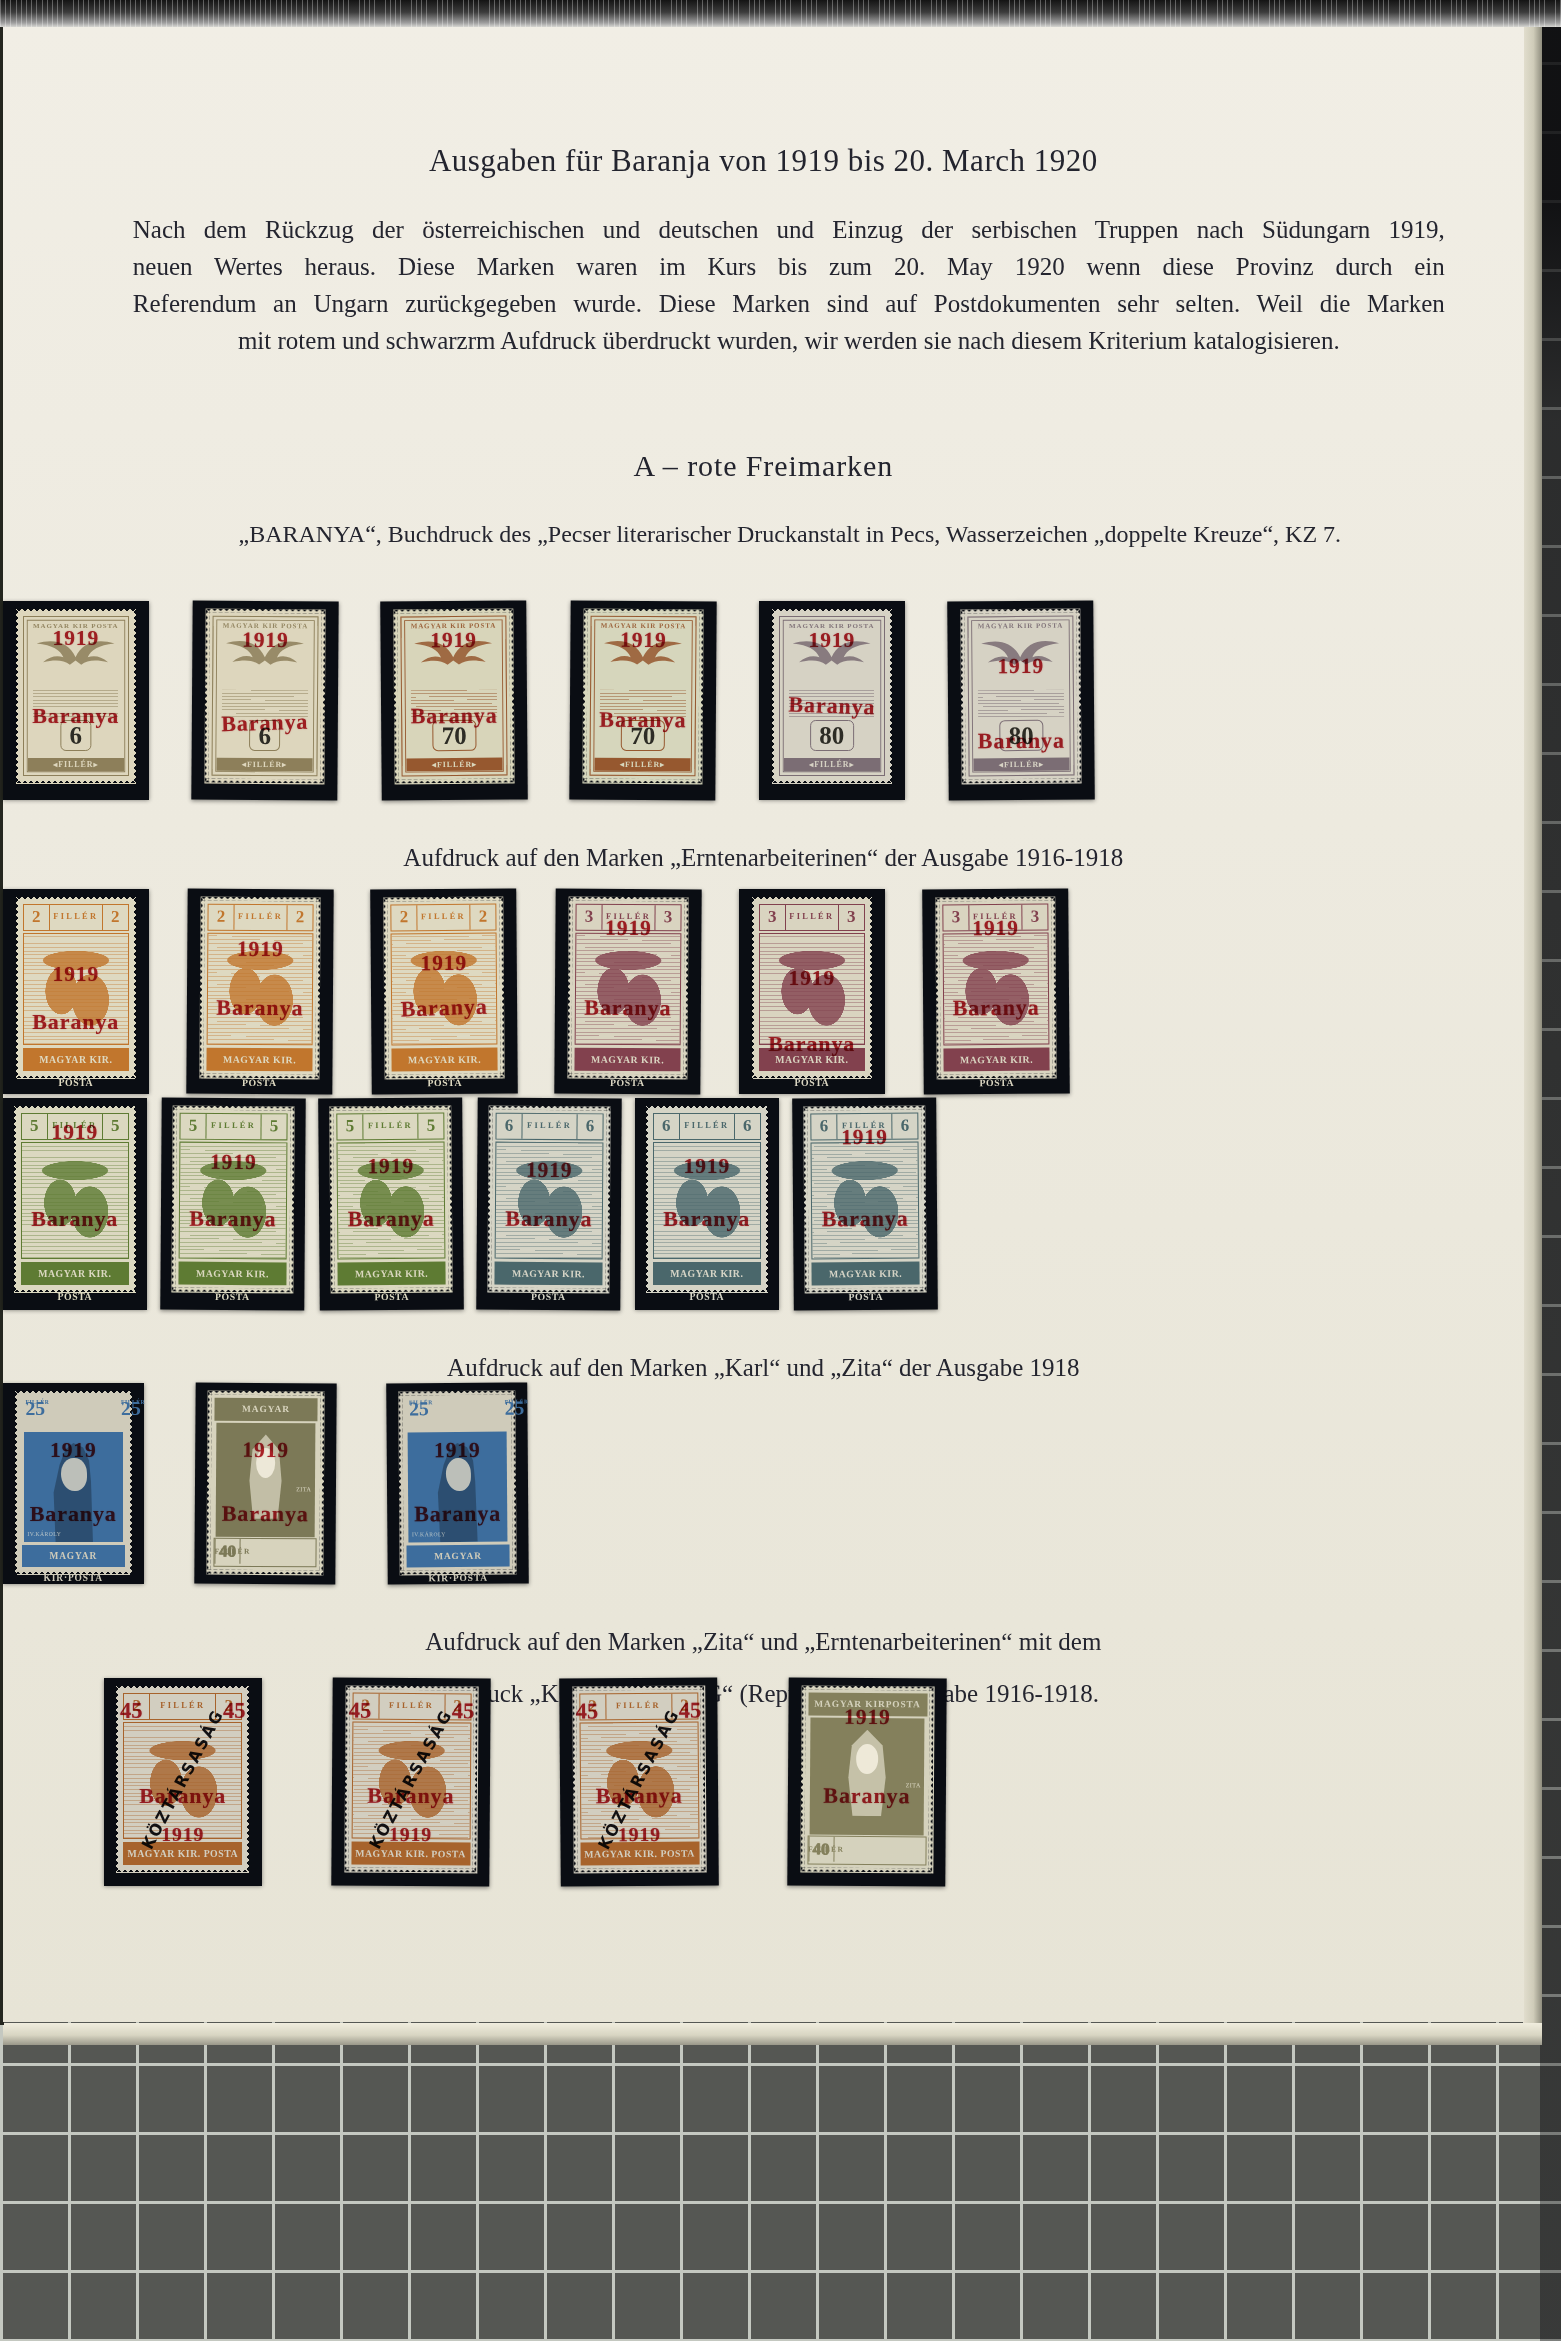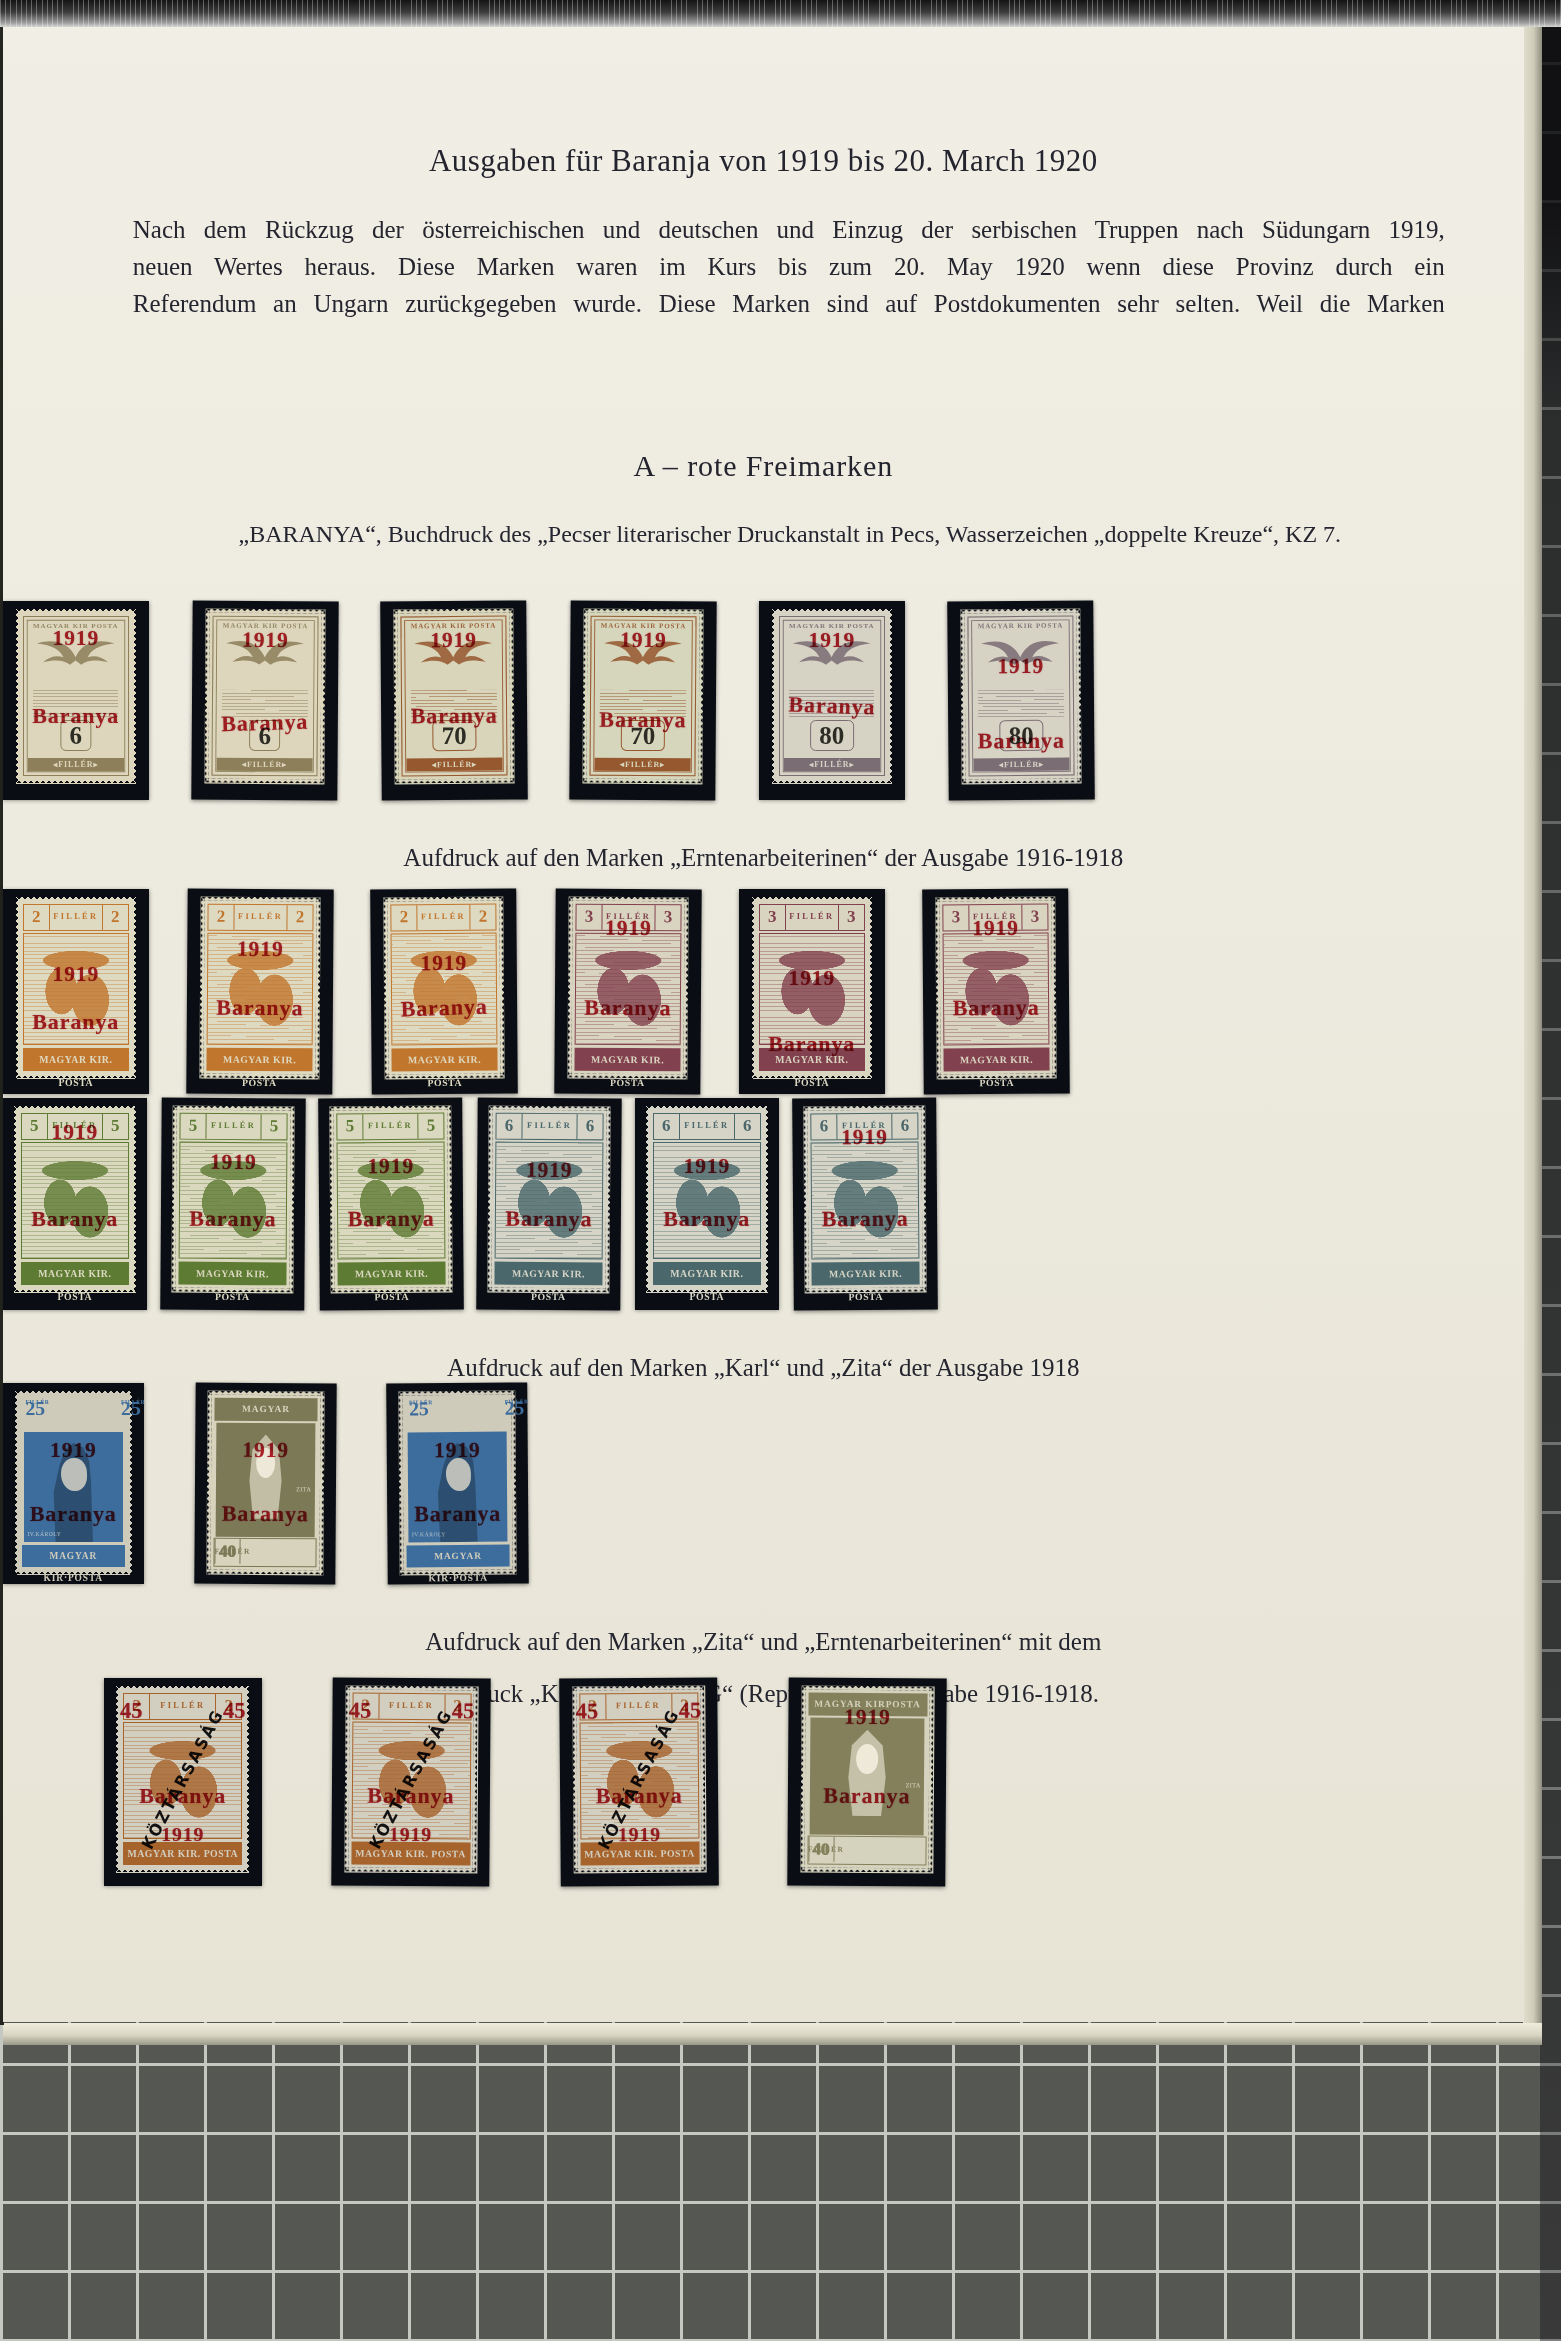--- a/index.html
+++ b/index.html
@@ -158,20 +158,21 @@
 <div class="page-right-edge"></div>
 <div class="page-bottom-edge"></div>
 
 <div class="page">
   <div class="title">Ausgaben für Baranja von 1919 bis 20. March 1920</div>
 
   <div class="textblock intro">
     <span class="jline">Nach dem Rückzug der österreichischen und deutschen und Einzug der serbischen Truppen nach Südungarn 1919,</span>
     <span class="jline">neuen Wertes heraus. Diese Marken waren im Kurs bis zum 20. May 1920 wenn diese Provinz durch ein</span>
     <span class="jline">Referendum an Ungarn zurückgegeben wurde. Diese Marken sind auf Postdokumenten sehr selten. Weil die Marken</span>
+    <span class="cline">mit rotem und schwarzrm Aufdruck überdruckt wurden, wir werden sie nach diesem Kriterium katalogisieren.</span>
   </div>
 
   <div class="h2">A – rote Freimarken</div>
 
   <div class="textblock note">
     <span class="cline">„BARANYA“, Buchdruck des „Pecser literarischer Druckanstalt in Pecs, Wasserzeichen „doppelte Kreuze“, KZ 7.</span>
   </div>
 
   <div class="stamp-row row1">
   <div class="stamp-mount" style="--ink: #8d7f5a; --paper: #ddd6bd;">

